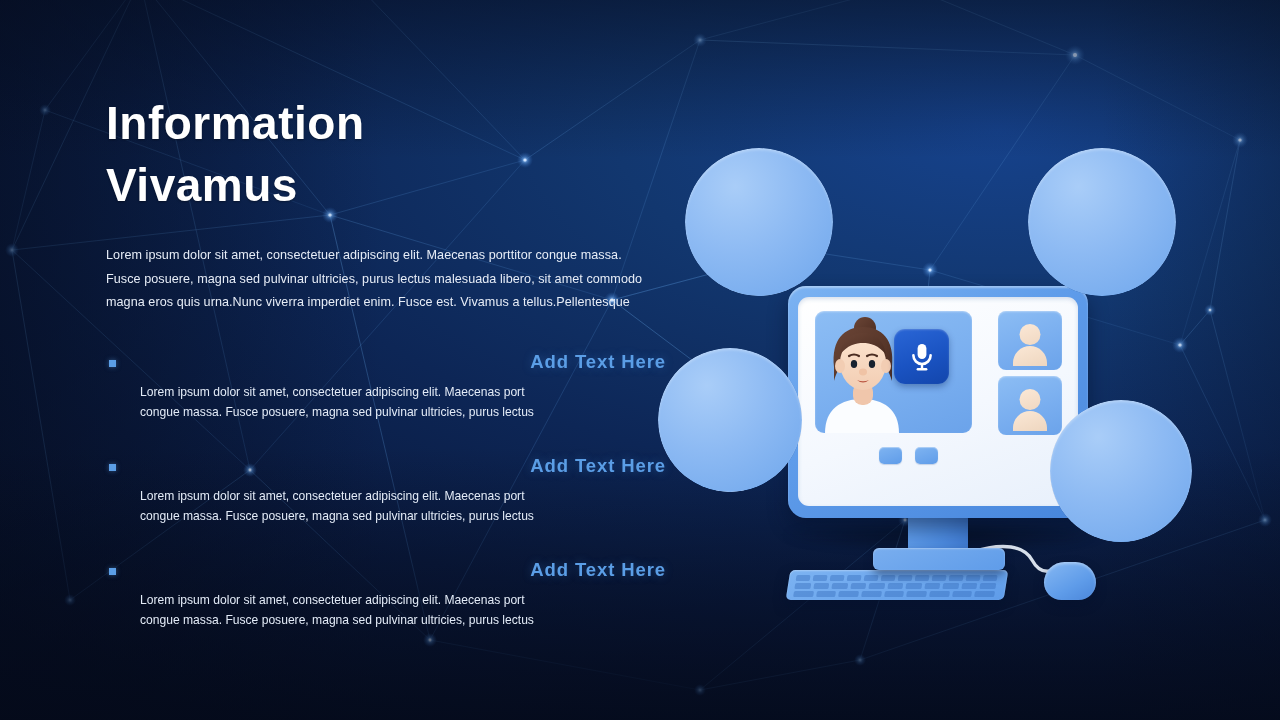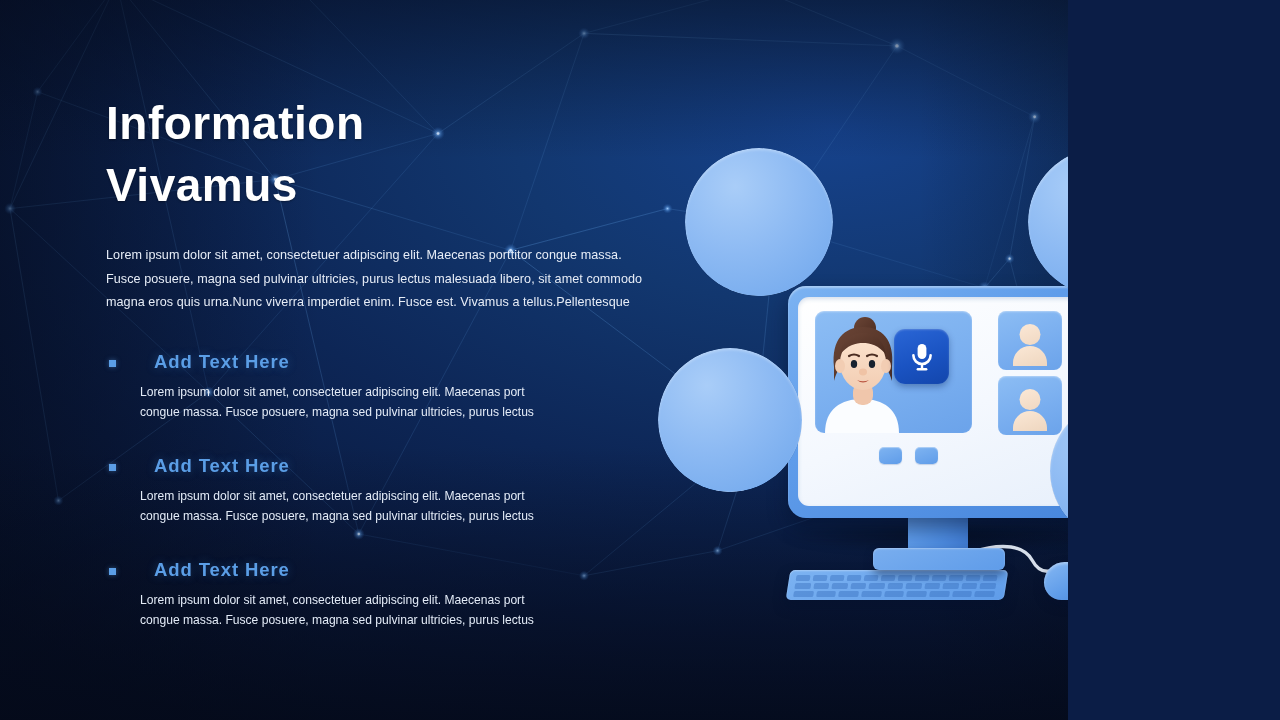--- a/index.html
+++ b/index.html
@@ -4,21 +4,21 @@
 <title>Information Society</title>
 <style>
   * { margin:0; padding:0; box-sizing:border-box; }
   html,body { width:1280px; height:720px; overflow:hidden; }
   body {
     font-family:"Liberation Sans", sans-serif;
     background:#0b1d46;
     position:relative;
   }
   
-  .stage{ position:absolute; inset:0; width:1068px; height:720px; overflow:hidden; }
+  .stage{ position:absolute; inset:0; width:1280px; height:720px; overflow:hidden; }
   .bg-base{
     position:absolute; inset:0;
     background:
       radial-gradient(115% 95% at 78% 18%, #16428c 0%, #12376f 26%, #0d2656 52%, #0a1b41 74%, #07122c 100%);
   }
   .bg-vignette{
     position:absolute; inset:0;
     background:
       linear-gradient(to bottom, rgba(5,12,30,.55) 0%, rgba(5,12,30,0) 22%, rgba(5,12,30,0) 62%, rgba(4,9,24,.80) 100%),
       linear-gradient(to right, rgba(5,12,30,.60) 0%, rgba(5,12,30,0) 30%, rgba(5,12,30,0) 86%, rgba(5,12,30,.28) 100%);
@@ -49,27 +49,28 @@
   }
   .bullets{ margin-top:36px; }
   .bullet{ position:relative; margin-bottom:32px; }
   .bullet:last-child{ margin-bottom:0; }
   .sq{
     position:absolute; left:3px; top:9px;
     width:7px; height:7px; background:#5b9ee6;
     box-shadow:0 0 5px rgba(91,158,230,.5);
   }
   .bhead{
-    margin-left:48px;
+    margin-left:34px;
     font-size:18.5px;
     font-weight:700;
     letter-spacing:.9px;
     color:#5b9ee6;
     font-family:"Liberation Sans", sans-serif;
     text-shadow:0 0 10px rgba(70,140,220,.35);
+    text-align:right;
   }
   .bbody{
     margin-left:34px; margin-top:9px;
     width:410px;
     font-size:12.1px; line-height:20.5px;
     color:#e3ebf7;
   }
 
   
   .art{ position:absolute; left:640px; top:118px; width:600px; height:520px; }

